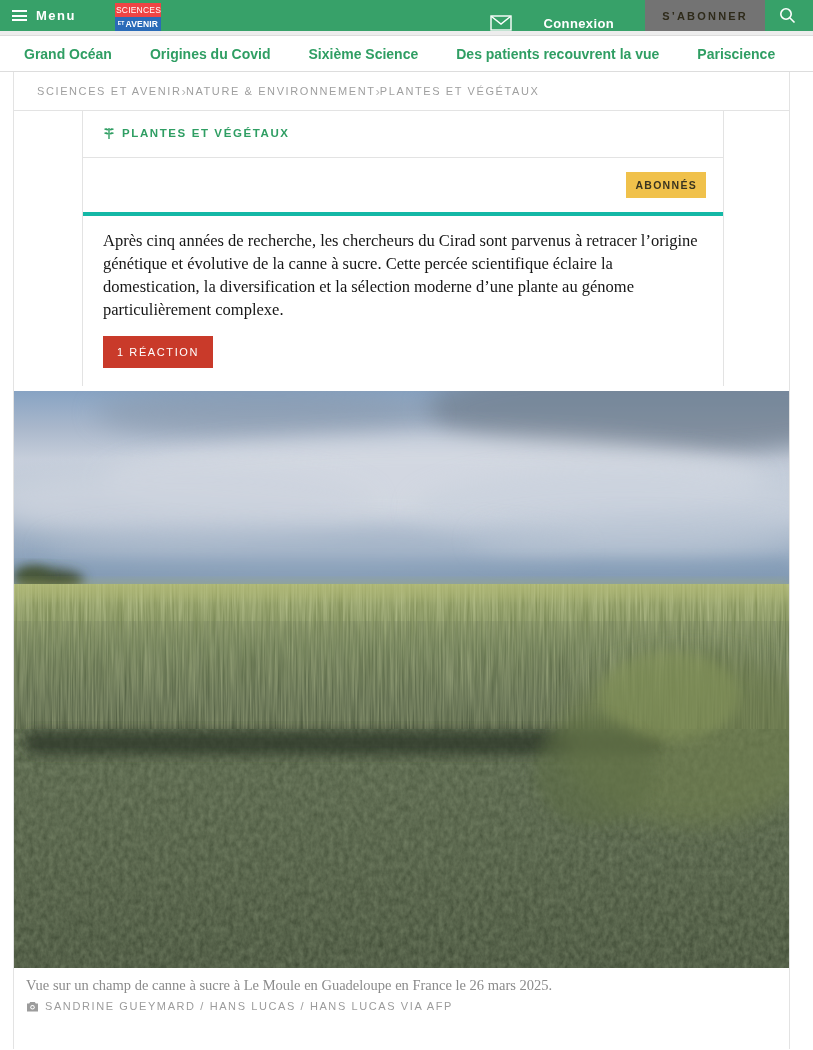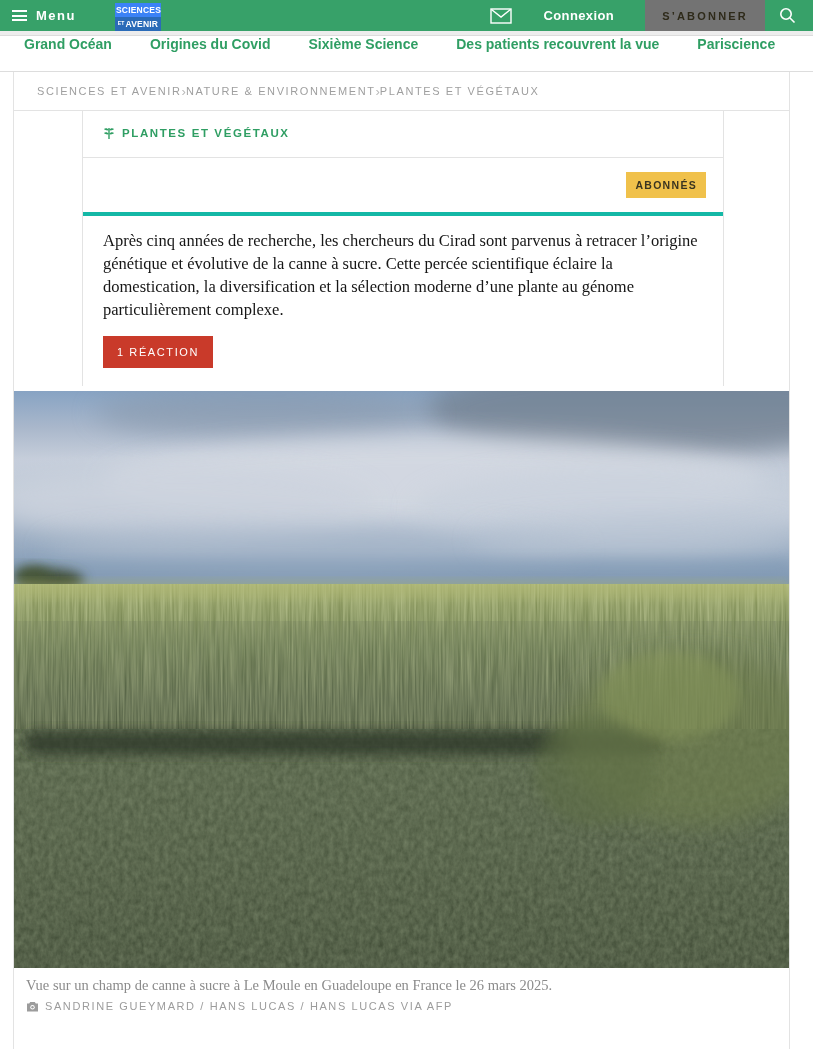--- a/index.html
+++ b/index.html
@@ -5,32 +5,32 @@
   *{box-sizing:border-box;margin:0;padding:0}
   html,body{width:813px;height:1050px;overflow:hidden;background:#fff;
     font-family:"Liberation Sans",sans-serif;}
   
   .hdr{height:31px;background:#37a169;display:flex;align-items:center;padding-left:12px;position:relative}
   .menu-group{display:flex;align-items:center;gap:9px;cursor:pointer}
   .burger{width:15px;height:11px;border-top:2px solid #fff;border-bottom:2px solid #fff;position:relative}
   .burger::after{content:"";position:absolute;left:0;right:0;top:2.5px;height:2px;background:#fff}
   .menu-label{color:#fff;font-weight:bold;font-size:13px;letter-spacing:1.5px}
   .logo{margin-left:39px;width:46px;display:flex;flex-direction:column;line-height:1;margin-top:3px;cursor:pointer}
-  .logo .l1{background:#3b82f6;color:#fff;font-weight:bold;font-size:8.5px;text-align:center;padding:3px 1px 2px;letter-spacing:.2px}
+  .logo .l1{background:#ef4444;color:#fff;font-weight:normal;font-size:8.5px;text-align:center;padding:3px 1px 2px;letter-spacing:.2px}
   .logo .l2{background:#2a6bb8;color:#fff;font-weight:bold;font-size:8.5px;text-align:center;padding:3px 1px 3px;letter-spacing:.2px}
   .logo .et{font-size:5px;vertical-align:2px;margin-right:1px}
-  .hdr-right{margin-left:auto;display:flex;align-items:center;height:100%}
+  .hdr-right{margin-left:auto;display:flex;align-items:flex-end;height:100%}
   .mail-btn{margin-right:31px;display:flex;align-items:center;cursor:pointer}
   .connexion{color:#fff;font-weight:bold;font-size:13px;letter-spacing:.4px;margin-right:31px;cursor:pointer}
   .subscribe{background:#737373;color:#2e2a1a;height:100%;display:flex;align-items:center;
     padding:0 17px;font-size:11px;font-weight:bold;letter-spacing:2.2px;cursor:pointer;border:none}
   .search-btn{padding:0 17px 0 14px;display:flex;align-items:center;height:100%;cursor:pointer}
   .strip{height:5px;background:#ededed;border-bottom:1px solid #dcdcdc}
   
-  .subnav{height:36px;background:#fff;border-bottom:1px solid #dddddd;display:flex;
+  .subnav{height:36px;background:#fff;border-bottom:1px solid #dddddd;display:flex;align-items:center;
     padding-left:24px;gap:38px}
   .subnav a{color:#2f9e63;font-weight:bold;font-size:14px;text-decoration:none;cursor:pointer;white-space:nowrap}
   
   .wrap{margin-left:13px;width:777px;border-left:1px solid #e3e3e3;border-right:1px solid #e3e3e3;
     min-height:977px;background:#fff}
   .crumbs{height:39px;display:flex;align-items:center;padding-left:23px;border-bottom:1px solid #e3e3e3;}
   .crumbs a{font-size:11px;color:#9f9f9f;letter-spacing:1.6px;text-decoration:none;cursor:pointer;white-space:nowrap}
   .crumbs .sep{color:#bbbbbb;font-size:13px;line-height:1}
   
   .art{margin-left:68px;width:642px;border-left:1px solid #e3e3e3;border-right:1px solid #e3e3e3}

